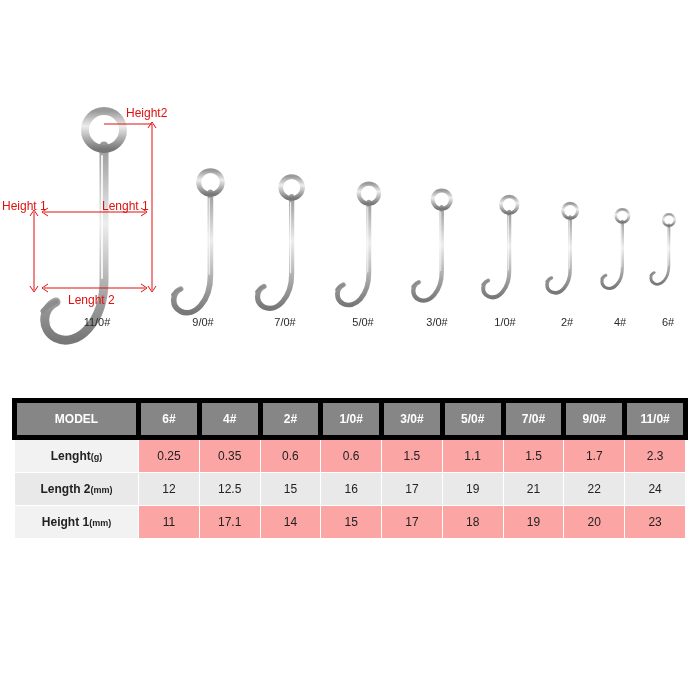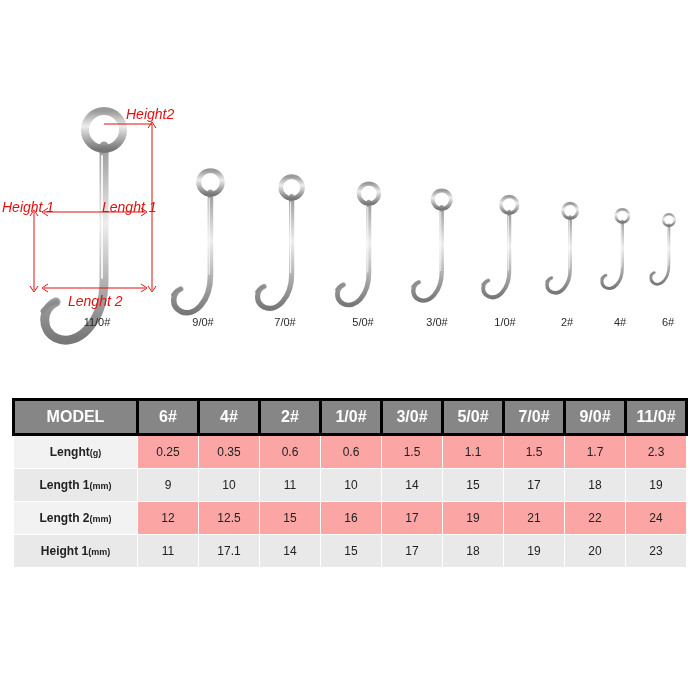--- a/index.html
+++ b/index.html
@@ -31,24 +31,23 @@
   .hook-label {
     position: absolute;
     font-size: 11px;
     color: #2b2b2b;
     text-align: center;
     white-space: nowrap;
     transform: translateX(-50%);
   }
   .dim-label {
     position: absolute;
-    font-size: 14px;
+    font-size: 12px;
     color: #e11010;
     white-space: nowrap;
-    font-style: italic;
   }
 
   
   #spec-table-wrap {
     position: absolute;
     left: 12px;
     top: 398px;
     width: 676px;
   }
   table.spec {
@@ -60,23 +59,23 @@
     border: 1px solid #ffffff;
     height: 30px;
     text-align: center;
     vertical-align: middle;
     font-size: 12px;
     color: #222;
   }
   table.spec thead th {
     background: #868686;
     color: #ffffff;
-    font-size: 16px;
+    font-size: 12px;
     font-weight: bold;
-    border: 3px solid #000000;
+    border: 5px solid #000000;
   }
   table.spec tbody tr td {
     background: #fca5a5;
     border: 1px solid #ffffff;
   }
   table.spec tbody tr:nth-child(even) td {
     background: #e9e9e9;
   }
   td.rowhead, th.rowhead {
     color: #d90b0b;
@@ -238,32 +237,20 @@
         <td>0.6</td>
         <td>0.6</td>
         <td>1.5</td>
         <td>1.1</td>
         <td>1.5</td>
         <td>1.7</td>
         <td>2.3</td>
       </tr>
 
 
-      <tr>
-        <td class="rowhead"><span>Length 1</span><span class="unit">(mm)</span></td>
-        <td>9</td>
-        <td>10</td>
-        <td>11</td>
-        <td>10</td>
-        <td>14</td>
-        <td>15</td>
-        <td>17</td>
-        <td>18</td>
-        <td>19</td>
-      </tr>
 
       <tr>
         <td class="rowhead"><span>Length 2</span><span class="unit">(mm)</span></td>
         <td>12</td>
         <td>12.5</td>
         <td>15</td>
         <td>16</td>
         <td>17</td>
         <td>19</td>
         <td>21</td>

